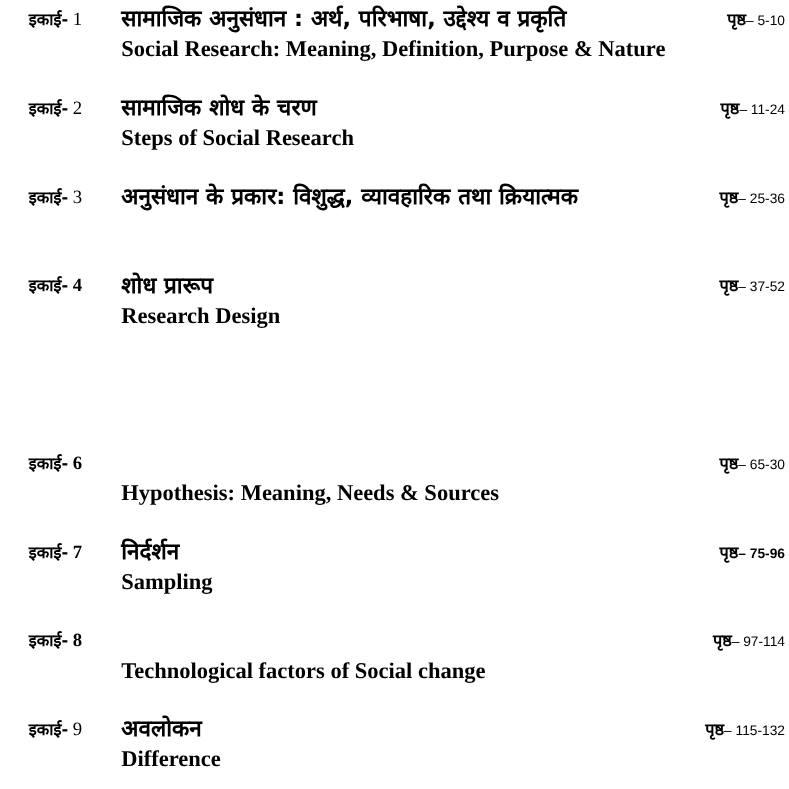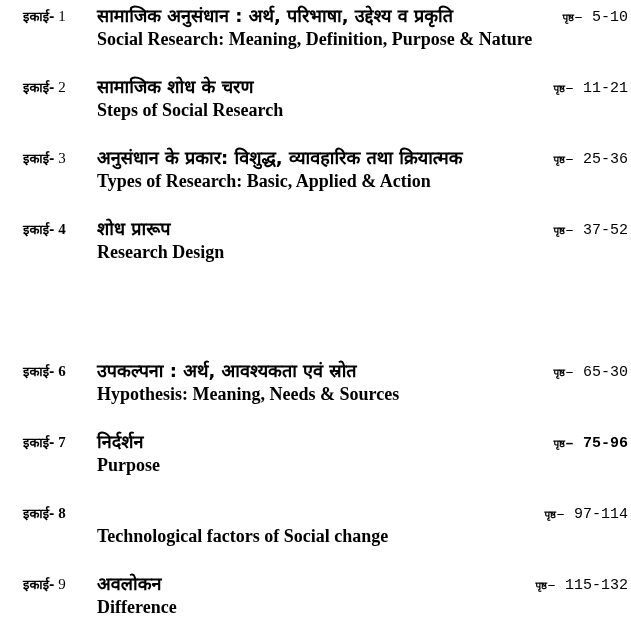--- a/index.html
+++ b/index.html
@@ -71,73 +71,71 @@
     position: absolute;
     right: 16px;
     top: 0;
     font-size: 15px;
     line-height: 20px;
     white-space: nowrap;
   }
   .page-word {
     font-family: Liberation Sans, sans-serif;
     font-weight: bold;
-    font-size: 10px;
+    font-size: 13px;
   }
   .page-range {
-    font-family: Liberation Mono, monospace;
-    font-size: 15px;
+    font-family: Liberation Sans, sans-serif;
+    font-size: 11px;
   }
   .page-range.bold { font-weight: bold; }
 </style>
 </head>
 <body>
 
 <div class="toc">
 
   <div class="entry" style="top:6px">
     <div class="unit"><span class="unit-word">इकाई-</span><span class="unit-num"> 1</span></div>
     <div class="hindi">सामाजिक अनुसंधान  : अर्थ, परिभाषा, उद्देश्य व प्रकृति</div>
     <div class="english">Social Research: Meaning, Definition, Purpose &amp; Nature</div>
     <div class="page"><span class="page-word">पृष्ठ</span><span class="page-range">– 5-10</span></div>
   </div>
 
   <div class="entry" style="top:77px">
     <div class="unit"><span class="unit-word">इकाई-</span><span class="unit-num"> 2</span></div>
     <div class="hindi">सामाजिक शोध के चरण</div>
     <div class="english">Steps of Social Research</div>
-    <div class="page"><span class="page-word">पृष्ठ</span><span class="page-range">– 11-21</span></div>
+    <div class="page"><span class="page-word">पृष्ठ</span><span class="page-range">– 11-24</span></div>
   </div>
 
   <div class="entry" style="top:148px">
     <div class="unit"><span class="unit-word">इकाई-</span><span class="unit-num"> 3</span></div>
     <div class="hindi">अनुसंधान के प्रकार: विशुद्ध, व्यावहारिक तथा क्रियात्मक</div>
-    <div class="english">Types of Research: Basic, Applied &amp; Action</div>
     <div class="page"><span class="page-word">पृष्ठ</span><span class="page-range">– 25-36</span></div>
   </div>
 
   <div class="entry" style="top:219px">
     <div class="unit"><span class="unit-word">इकाई-</span><span class="unit-num bold"> 4</span></div>
     <div class="hindi">शोध प्रारूप</div>
     <div class="english">Research Design</div>
     <div class="page"><span class="page-word">पृष्ठ</span><span class="page-range">– 37-52</span></div>
   </div>
 
 
   <div class="entry" style="top:361px">
     <div class="unit"><span class="unit-word">इकाई-</span><span class="unit-num bold"> 6</span></div>
-    <div class="hindi">उपकल्पना : अर्थ, आवश्यकता एवं स्रोत</div>
     <div class="english">Hypothesis: Meaning, Needs &amp; Sources</div>
     <div class="page"><span class="page-word">पृष्ठ</span><span class="page-range">– 65-30</span></div>
   </div>
 
   <div class="entry" style="top:432px">
     <div class="unit"><span class="unit-word">इकाई-</span><span class="unit-num bold"> 7</span></div>
     <div class="hindi">निर्दर्शन</div>
-    <div class="english">Purpose</div>
+    <div class="english">Sampling</div>
     <div class="page"><span class="page-word">पृष्ठ</span><span class="page-range bold">– 75-96</span></div>
   </div>
 
   <div class="entry" style="top:503px">
     <div class="unit"><span class="unit-word">इकाई-</span><span class="unit-num bold"> 8</span></div>
     <div class="english">Technological factors of Social change</div>
     <div class="page"><span class="page-word">पृष्ठ</span><span class="page-range">– 97-114</span></div>
   </div>
 
   <div class="entry" style="top:574px">

